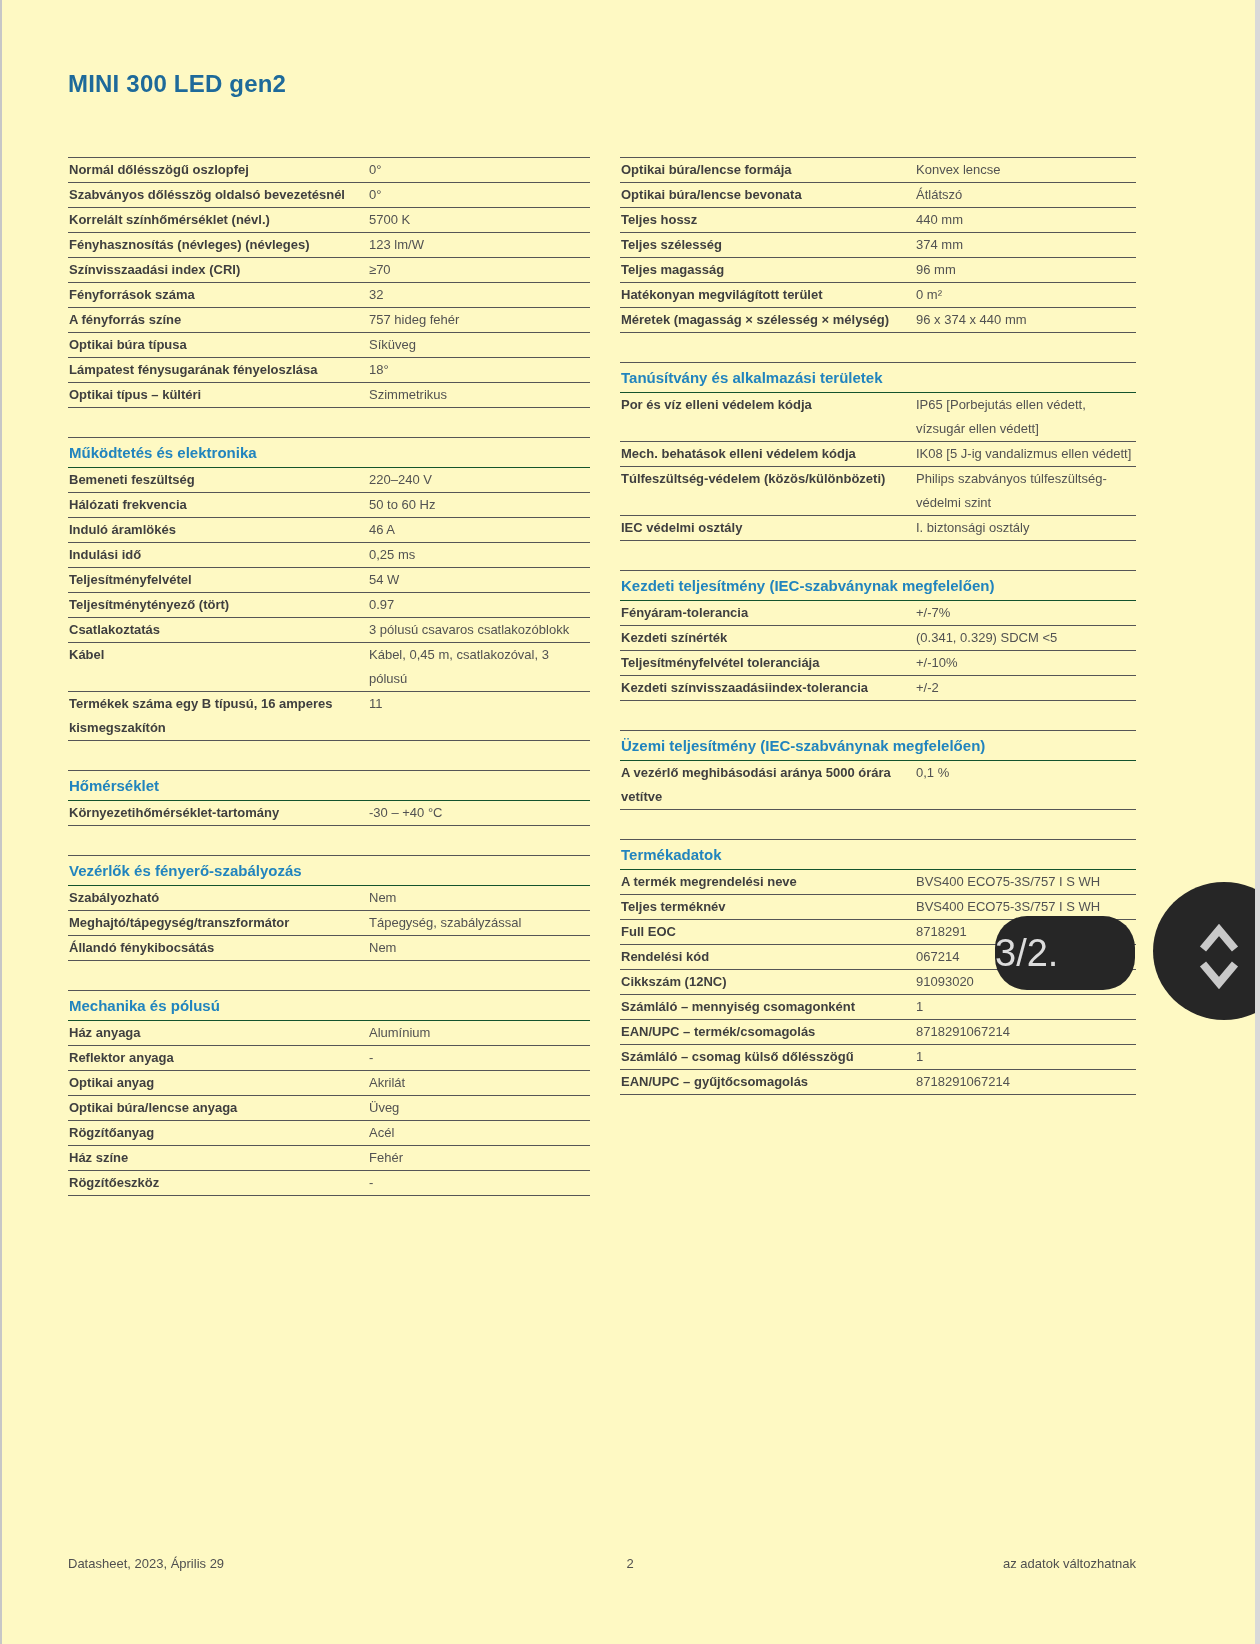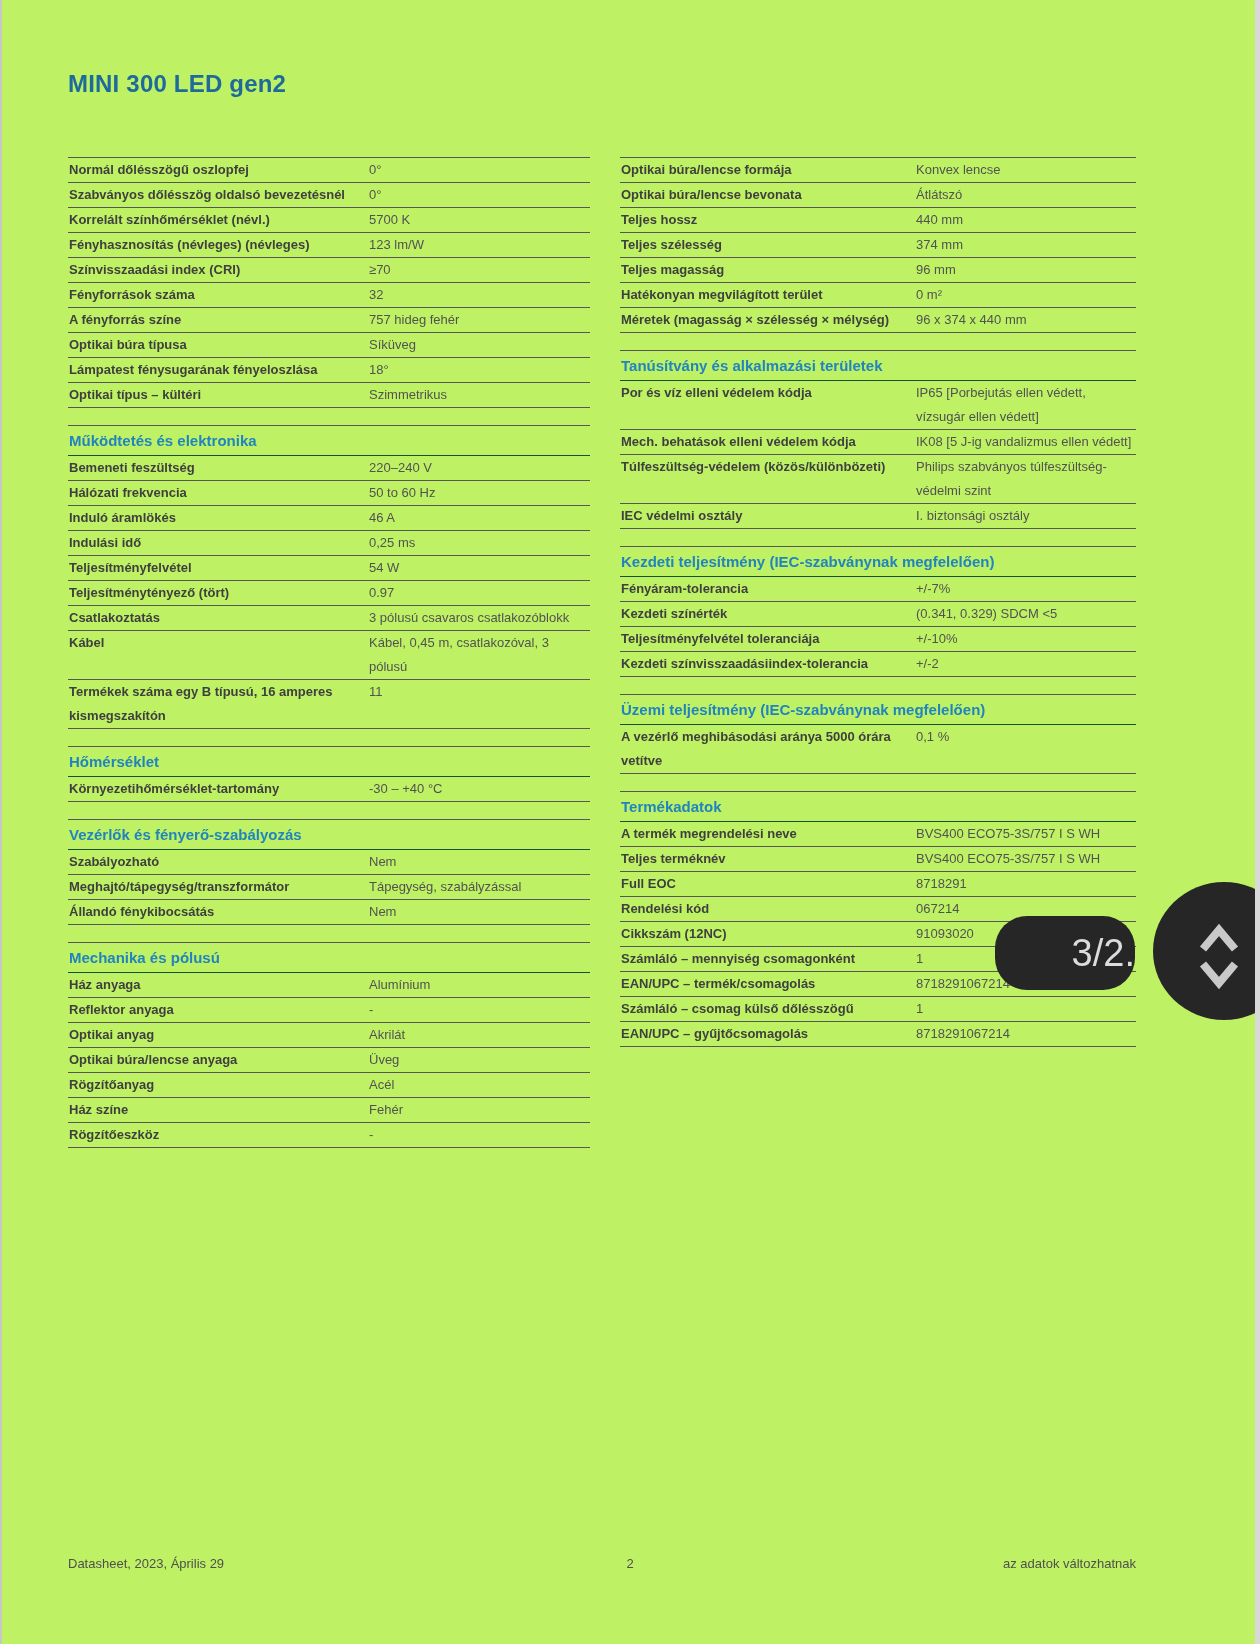--- a/index.html
+++ b/index.html
@@ -3,34 +3,34 @@
 <meta charset="utf-8">
 <style>
   * { margin:0; padding:0; box-sizing:border-box; }
   html,body { width:1260px; height:1644px; }
   body {
     font-family:"Liberation Sans", sans-serif;
     background:#ffffff;
     position:relative;
     overflow:hidden;
   }
-  .page { position:absolute; inset:0; background:#bef264; }
+  .page { position:absolute; inset:0; background:#fef9c3; }
   .edge-left  { position:absolute; left:0; top:0; width:2px; height:100%; background:#c7c7c7; z-index:12; }
   .edge-right { position:absolute; right:0; top:0; width:5px; height:100%; background:#d9d9d9; z-index:12; }
 
   .doc-title {
     position:absolute; left:68px; top:70px;
     font-size:24px; font-weight:bold; color:#1e6a9a; letter-spacing:0.2px;
   }
 
   .col { position:absolute; top:157px; }
   .col-left  { left:68px;  width:522px; }
   .col-right { left:620px; width:516px; }
 
-  .section { border-top:1px solid #565656; margin-bottom:17px; }
+  .section { border-top:1px solid #565656; margin-bottom:29px; }
   .sec-header {
     font-size:15px; font-weight:bold; color:#2184be;
     line-height:29px; border-bottom:1px solid #14532d;
     padding-left:1px;
   }
   .row {
     display:flex; align-items:flex-start;
     border-bottom:1px solid #565656;
     font-size:13px; line-height:24px; min-height:25px;
     padding-left:1px;
@@ -43,21 +43,21 @@
     position:absolute; left:0; top:1556px; width:1260px;
     font-size:13px; color:#4f4f4f;
   }
   .footer .f-left   { position:absolute; left:68px; }
   .footer .f-center { position:absolute; left:50%; transform:translateX(-50%); }
   .footer .f-right  { position:absolute; right:124px; }
 
   .page-pill {
     position:absolute; left:995px; top:916px; width:140px; height:74px;
     background:#262626; border-radius:32px; z-index:4;
-    display:flex; align-items:center; justify-content:flex-end;
+    display:flex; align-items:center; justify-content:flex-start;
     color:#dcdcdc; font-size:38px;
   }
   .scroll-fab {
     position:absolute; left:1153px; top:882px; width:142px; height:138px;
     background:#262626; border-radius:50%; z-index:5; cursor:pointer;
   }
   .scroll-fab svg { position:absolute; left:45px; top:40px; }
 </style>
 </head>
 <body>

